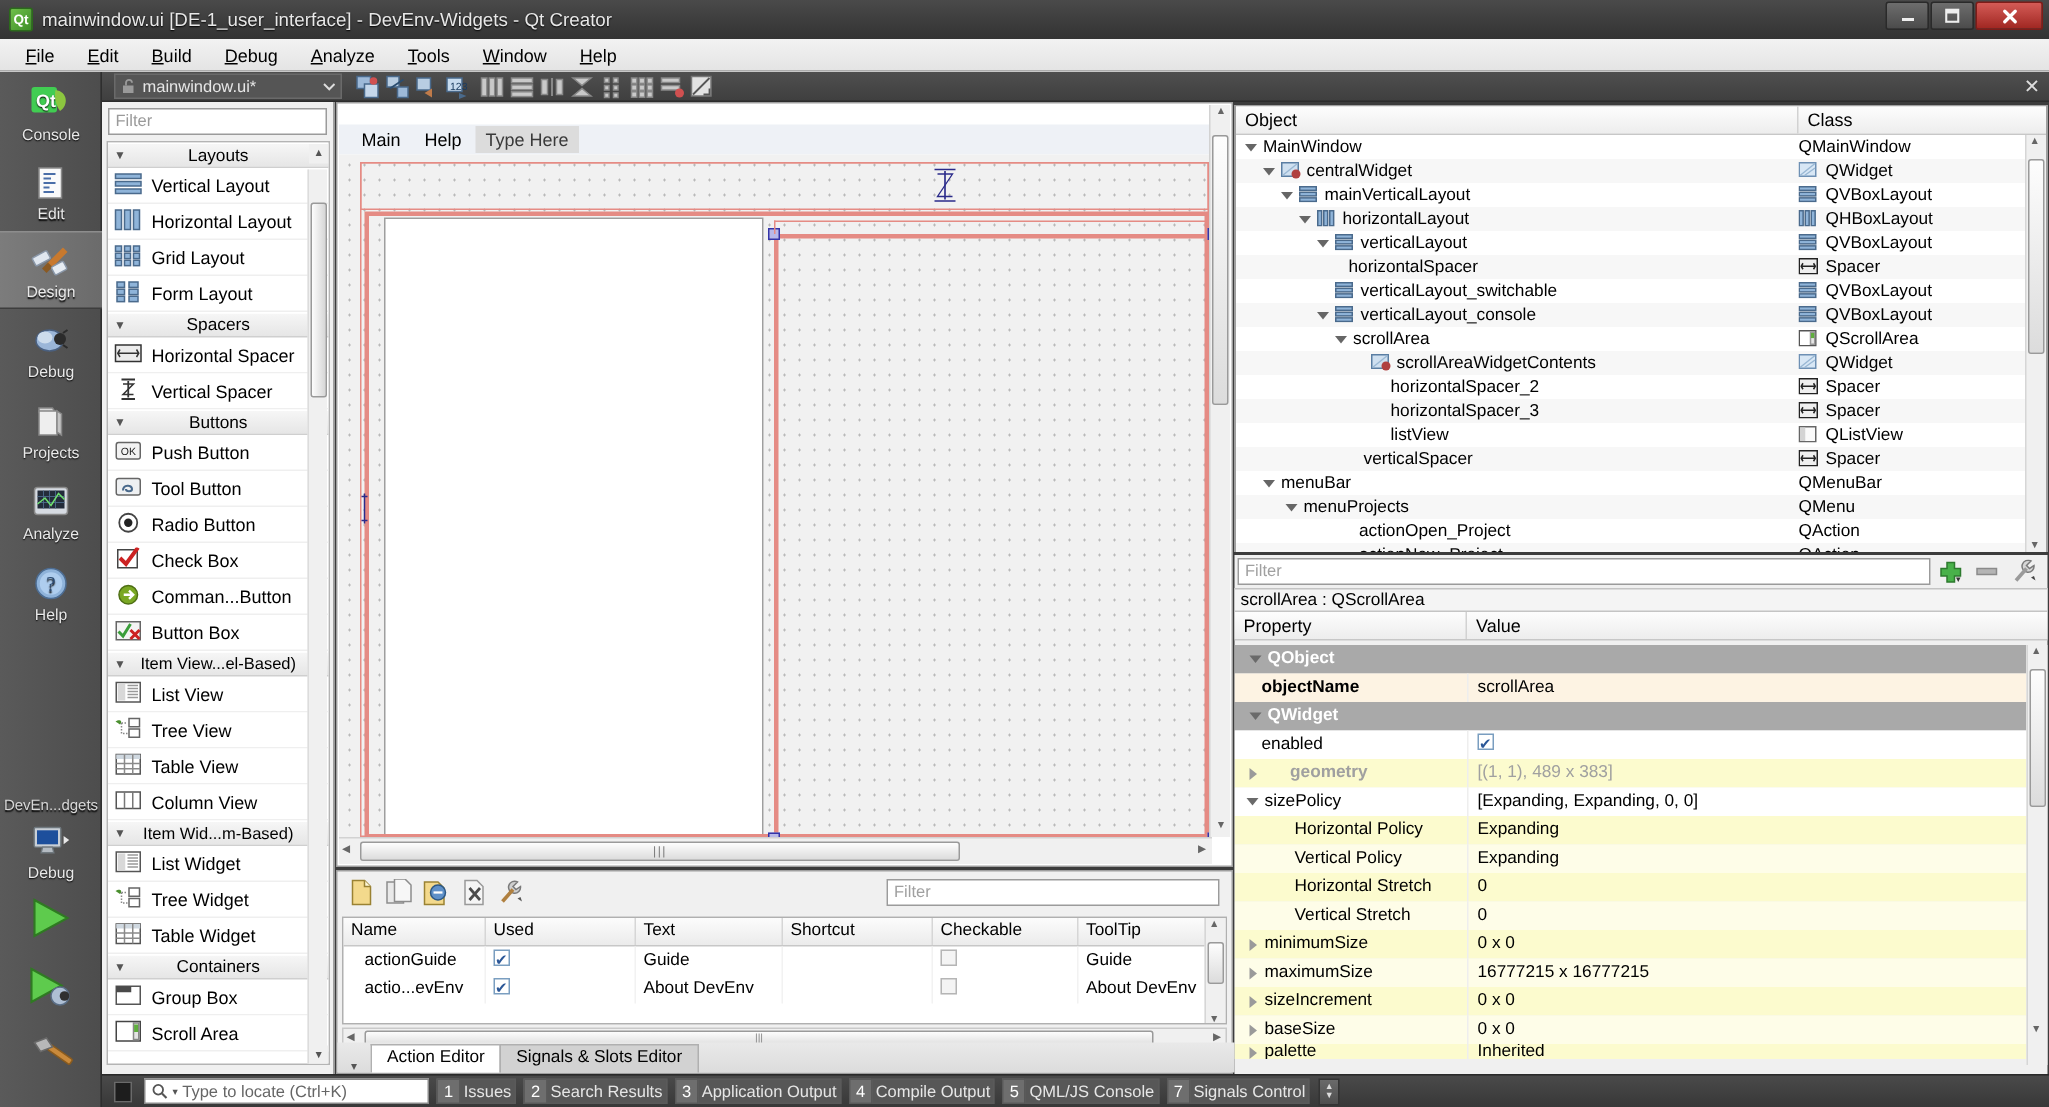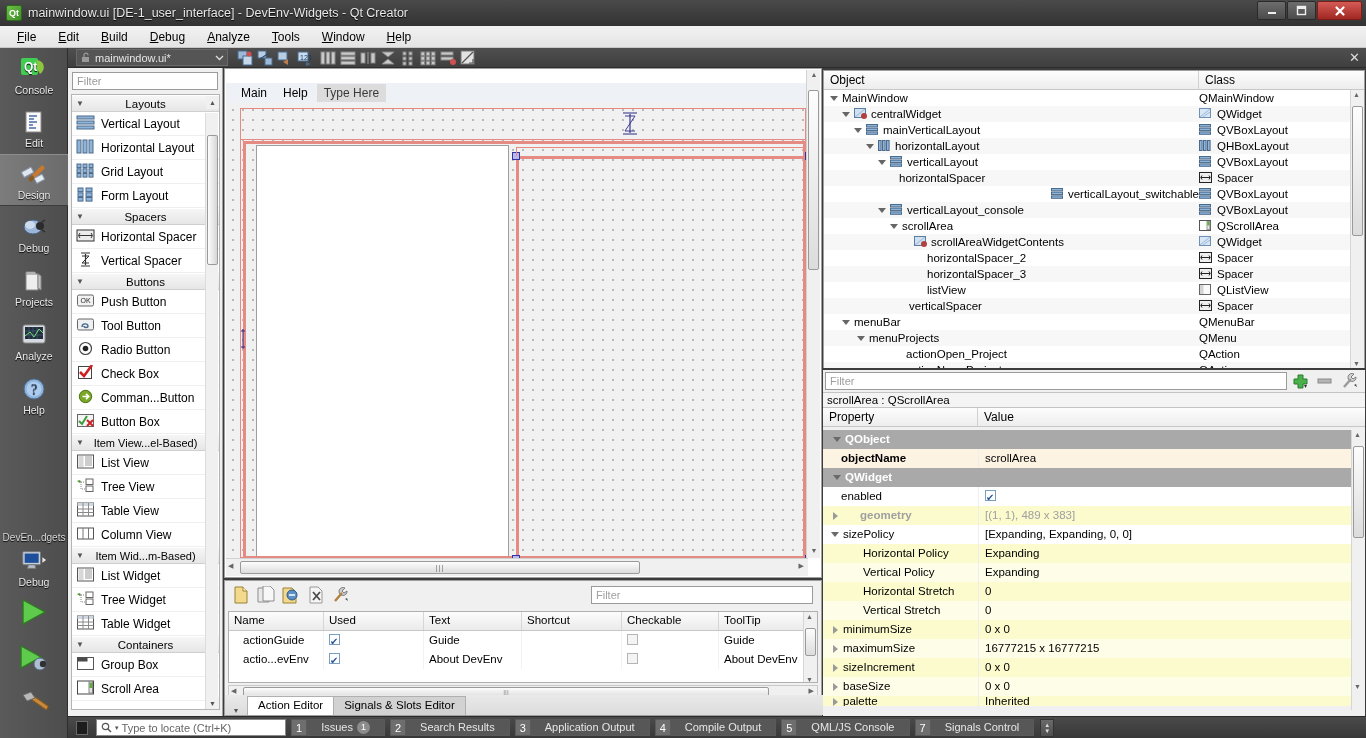--- a/index.html
+++ b/index.html
@@ -231,21 +231,21 @@
   .statusbar{
     position:absolute; left:68px; top:716px; width:1298px; height:22px;
     background:linear-gradient(to bottom,#4a4a4a,#383838); display:flex; align-items:center;
     border-top:1px solid #2a2a2a;
   }
   .sb-sq{ width:12px;height:14px; background:#1d1d1d; border:1px solid #6a6a6a; margin-left:8px;}
   .locator{ margin-left:8px; width:190px; height:17px; background:#fff; border:1px solid #8a8a8a;
     display:flex; align-items:center; gap:3px; padding:0 4px; font-size:11px; color:#666;}
   .out-btn{ display:flex; align-items:center; height:17px; margin-left:5px; font-size:11px; color:#e6e6e6;}
   .out-num{ background:#6e6e6e; color:#fff; padding:1px 4px; height:17px; line-height:15px; border:1px solid #5a5a5a; border-right:none;}
-  .out-lbl{ background:#575757; padding:1px 14px; height:17px; line-height:15px; border:1px solid #5a5a5a; display:flex; align-items:center; gap:4px;}
+  .out-lbl{ background:#575757; padding:1px 2px; height:17px; line-height:15px; border:1px solid #5a5a5a; display:flex; align-items:center; gap:4px;flex-direction:column;}
   .badge{ display:inline-flex; align-items:center; justify-content:center; min-width:13px; height:13px;
     border-radius:7px; background:#8c8c8c; color:#fff; font-size:9px; padding:0 3px;}
   .sb-updown{ margin-left:6px; width:14px;height:18px; background:linear-gradient(to bottom,#6a6a6a,#4e4e4e);
     border:1px solid #333; display:flex; flex-direction:column; align-items:center; justify-content:center;
     color:#ddd; font-size:6px; line-height:6px;}
 </style>
 </head>
 <body>
 
 <div id="app">
@@ -977,21 +977,21 @@
         <div class="oi-class">
             <span class="oi-ic"><svg width="13" height="11" viewBox="0 0 13 11">
                 <rect x="0.5" y="0.5" width="12" height="10" fill="#efefef" stroke="#222"></rect>
                 <path d="M2 5.5 h9M3 3.5 L1.8 5.5 L3 7.5M10 3.5 L11.2 5.5 L10 7.5" stroke="#222" fill="none"></path>
               </svg></span>
             <span>Spacer</span>
           </div>
       </div>
 
       <div class="oi-row">
-        <div class="oi-name" style="justify-content:flex-end;">
+        <div class="oi-name" style="padding-left:66px;">
           <span class="oi-ic"><svg width="13" height="11" viewBox="0 0 13 11">
                 <rect x="0.5" y="0.5" width="11" height="2.4" fill="#8fb4d9" stroke="#4a6a8c"></rect>
                 <rect x="0.5" y="4.2" width="11" height="2.4" fill="#8fb4d9" stroke="#4a6a8c"></rect>
                 <rect x="0.5" y="7.9" width="11" height="2.4" fill="#8fb4d9" stroke="#4a6a8c"></rect>
               </svg></span>
           <span>verticalLayout_switchable</span>
           </div>
         <div class="oi-class">
             <span class="oi-ic"><svg width="13" height="11" viewBox="0 0 13 11">
                 <rect x="0.5" y="0.5" width="11" height="2.4" fill="#8fb4d9" stroke="#4a6a8c"></rect>

